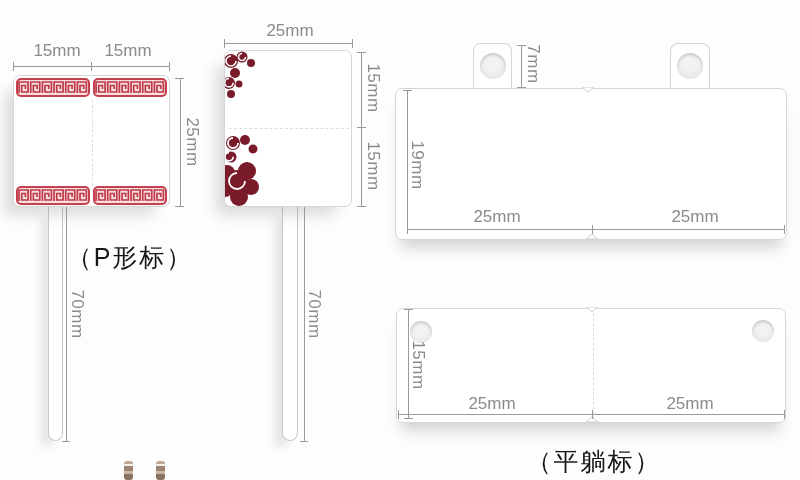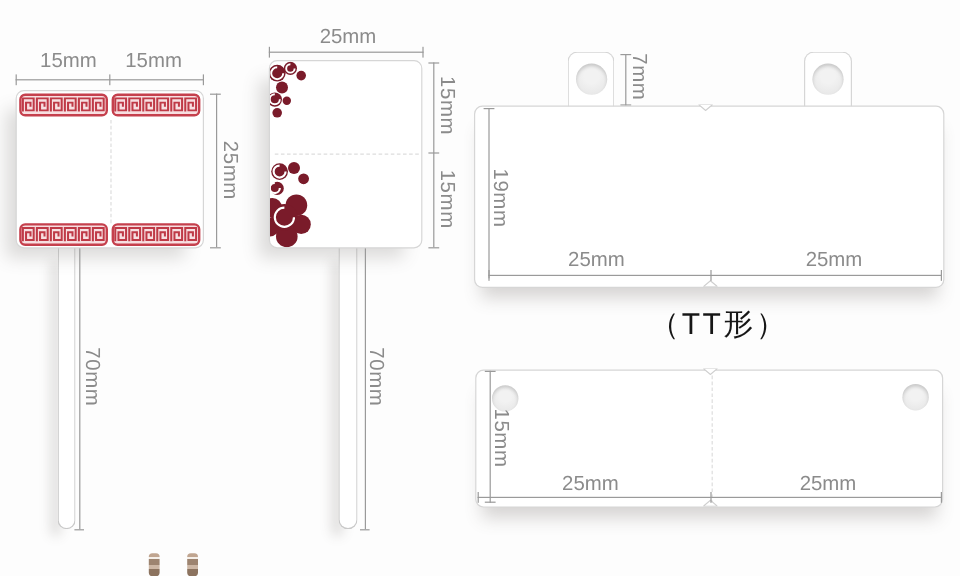--- a/index.html
+++ b/index.html
@@ -109,20 +109,21 @@
 
   <div class="dim-v" style="left:180px;top:78px;height:128px"></div>
   <div class="tick-h" style="left:175px;top:78px"></div>
   <div class="tick-h" style="left:175px;top:206px"></div>
   <div class="dim-label vert" style="left:192px;top:142px">25mm</div>
 
   <div class="dim-v" style="left:66px;top:207px;height:234px"></div>
   <div class="tick-h" style="left:62px;top:441px;width:8px"></div>
   <div class="dim-label vert" style="left:77px;top:314px">70mm</div>
 
+  <div class="tag-label" style="left:130px;top:257px">（P形标）</div>
 
   <div class="dim-label" style="left:290px;top:30px">25mm</div>
   <div class="dim-h" style="left:224px;top:43px;width:129px"></div>
   <div class="tick-v" style="left:224px;top:39px"></div>
   <div class="tick-v" style="left:352px;top:39px"></div>
 
   <div class="stem" style="left:282px;top:206px;width:16px;height:235px"></div>
 
   <div class="tag-body shadow-left" style="left:224px;top:50px;width:128px;height:157px">
     <div class="dashed-h" style="left:4px;top:77px;width:120px"></div>
@@ -197,21 +198,20 @@
   <div class="tick-h" style="left:403px;top:90px"></div>
   <div class="dim-label vert" style="left:417px;top:165px">19mm</div>
 
   <div class="dim-h" style="left:407px;top:229px;width:378px"></div>
   <div class="tick-v" style="left:407px;top:225px"></div>
   <div class="tick-v" style="left:592px;top:225px"></div>
   <div class="tick-v" style="left:784px;top:225px"></div>
   <div class="dim-label" style="left:497px;top:216px">25mm</div>
   <div class="dim-label" style="left:695px;top:216px">25mm</div>
 
-  <div class="tag-label" style="left:599px;top:270px">（TT形）</div>
 
   <div class="tag-body shadow-down" style="left:396px;top:308px;width:390px;height:115px">
     <div class="dashed-v" style="left:196px;top:4px;height:107px"></div>
   </div>
   <svg class="notch" style="left:586px;top:307px" viewBox="0 0 12 6">
     <polygon points="0,0 6,5 12,0" fill="#fff" stroke="#cfcfcf" stroke-width="1"></polygon>
   </svg>
   <svg class="notch" style="left:586px;top:416px" viewBox="0 0 12 6">
     <polygon points="0,6 6,1 12,6" fill="#fff" stroke="#cfcfcf" stroke-width="1"></polygon>
   </svg>
@@ -223,17 +223,18 @@
   <div class="tick-h" style="left:404px;top:418px"></div>
   <div class="dim-label vert" style="left:418px;top:365px">15mm</div>
 
   <div class="dim-h" style="left:398px;top:414px;width:387px"></div>
   <div class="tick-v" style="left:398px;top:410px"></div>
   <div class="tick-v" style="left:592px;top:410px"></div>
   <div class="tick-v" style="left:784px;top:410px"></div>
   <div class="dim-label" style="left:492px;top:403px">25mm</div>
   <div class="dim-label" style="left:690px;top:403px">25mm</div>
 
+  <div class="tag-label" style="left:594px;top:461px">（平躺标）</div>
 
   <div class="pin" style="left:124px;top:461px"></div>
   <div class="pin" style="left:156px;top:461px"></div>
 
 </div>
 
 </body></html>

